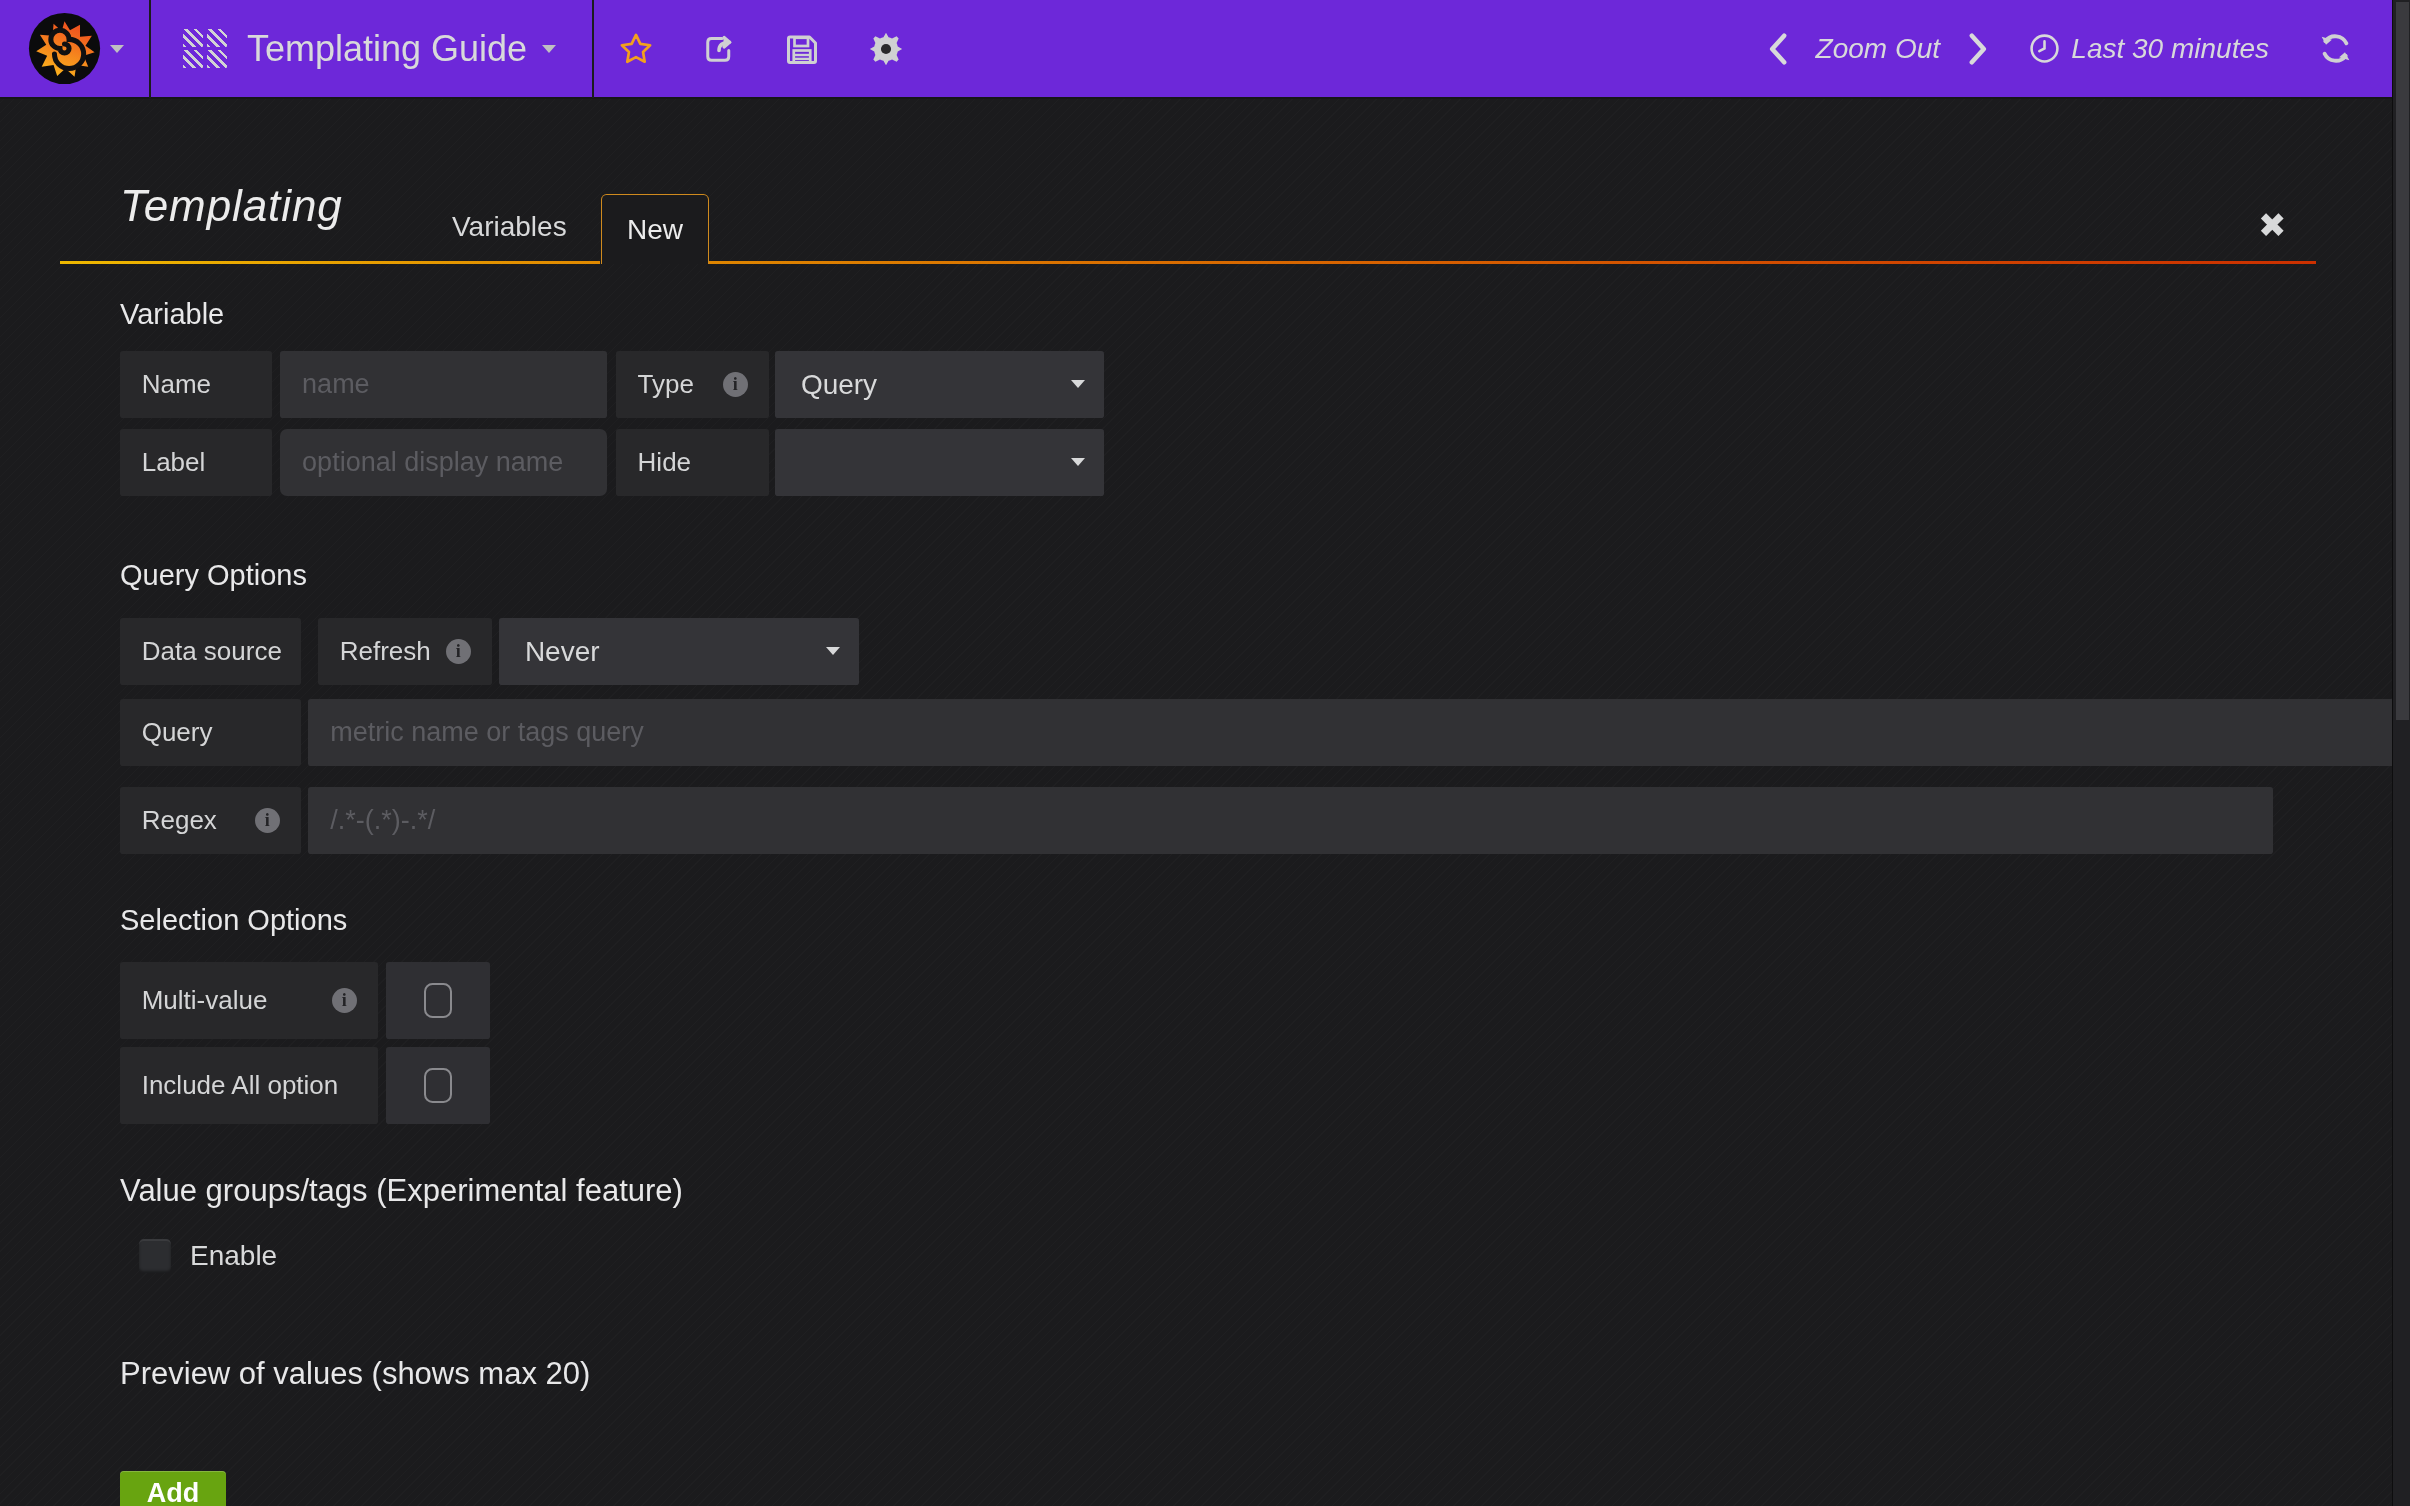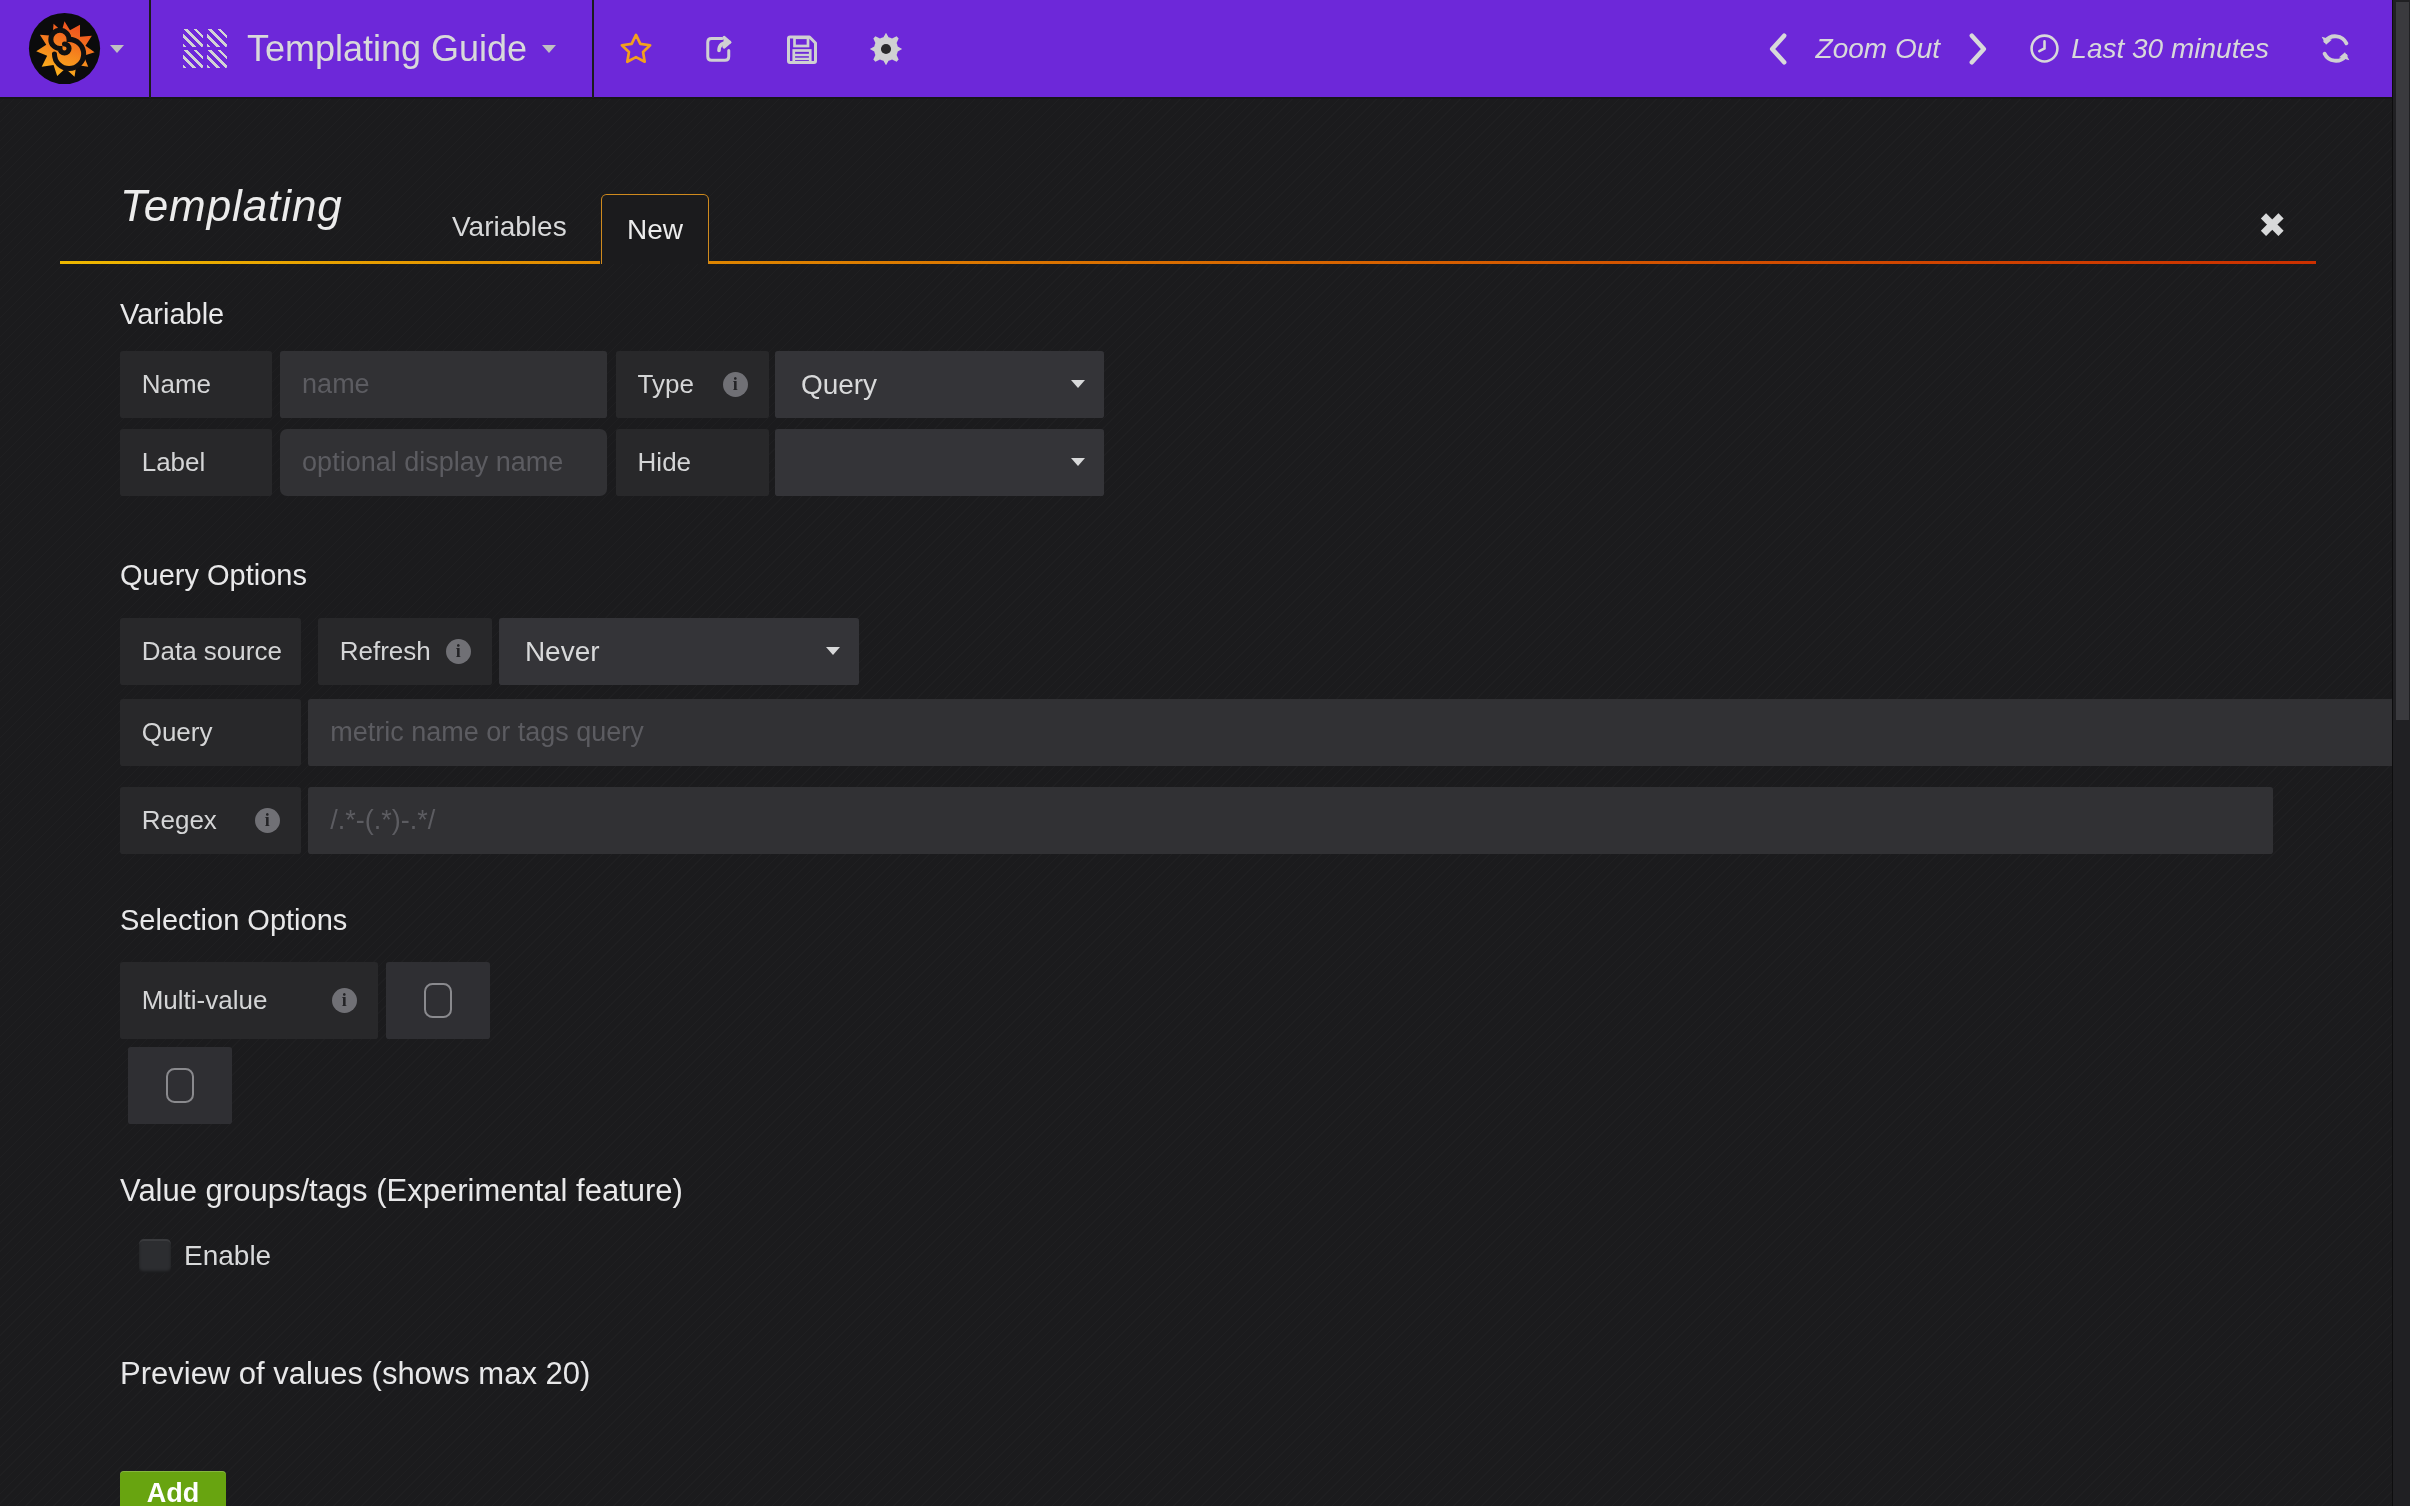--- a/index.html
+++ b/index.html
@@ -92,21 +92,21 @@
     width: 25.4px; height: 25.4px; border-radius: 50%; background: #707075;
     color: #232326; font-size: 18px; font-weight: bold; font-family: "Liberation Serif", serif;
     display: inline-flex; align-items: center; justify-content: center; flex: none;
   }
   .flabel .info-icon { position: absolute; right: 21px; top: 50%; margin-top: -13px; }
 
   .cb-box { height: 77px; background: #2f2f33; border-radius: 2.8px; display: flex; align-items: center; justify-content: center; cursor: pointer; }
   .cb-outline { width: 28px; height: 35px; border: 2.8px solid #8a8a8e; border-radius: 8.5px; background: transparent; }
   .tall { height: 77px; }
 
-  .enable-row { position: absolute; left: 139px; display: flex; align-items: center; gap: 13px; }
+  .enable-row { position: absolute; left: 139px; display: flex; align-items: center; gap: 19px; }
   .cb-filled {
     width: 32px; height: 34px; border-radius: 4.7px; background: #2c2d30; cursor: pointer;
     box-shadow: inset 0 1.9px 0 rgba(255,255,255,0.07), inset 0 -1.9px 2.8px rgba(0,0,0,0.4);
   }
   .enable-label { font-size: 28px; color: #d8d9da; }
 
   .add-btn {
     position: absolute; left: 120px; top: 1471px; width: 106px; height: 45px;
     background: #68a410; border: none; border-radius: 3.8px; cursor: pointer;
     color: #fff; font-size: 27px; font-weight: bold; font-family: "Liberation Sans", sans-serif;
@@ -286,20 +286,21 @@
     <span>Multi-value</span>
     <span class="info-icon">i</span>
   </div>
   <div style="width:7.5px"></div>
   <div class="cb-box" style="width:104px">
     <span class="cb-outline"></span>
   </div>
 </div>
 
 <div class="form-row" style="top:1047px">
+  <div class="fbox flabel tall" style="width:258px">Include All option</div>
   <div style="width:7.5px"></div>
   <div class="cb-box" style="width:104px">
     <span class="cb-outline"></span>
   </div>
 </div>
 
 <div class="section-heading" style="top:1173px;font-size:31px">Value groups/tags (Experimental feature)</div>
 
 <div class="enable-row" style="top:1239px">
   <span class="cb-filled"></span>

